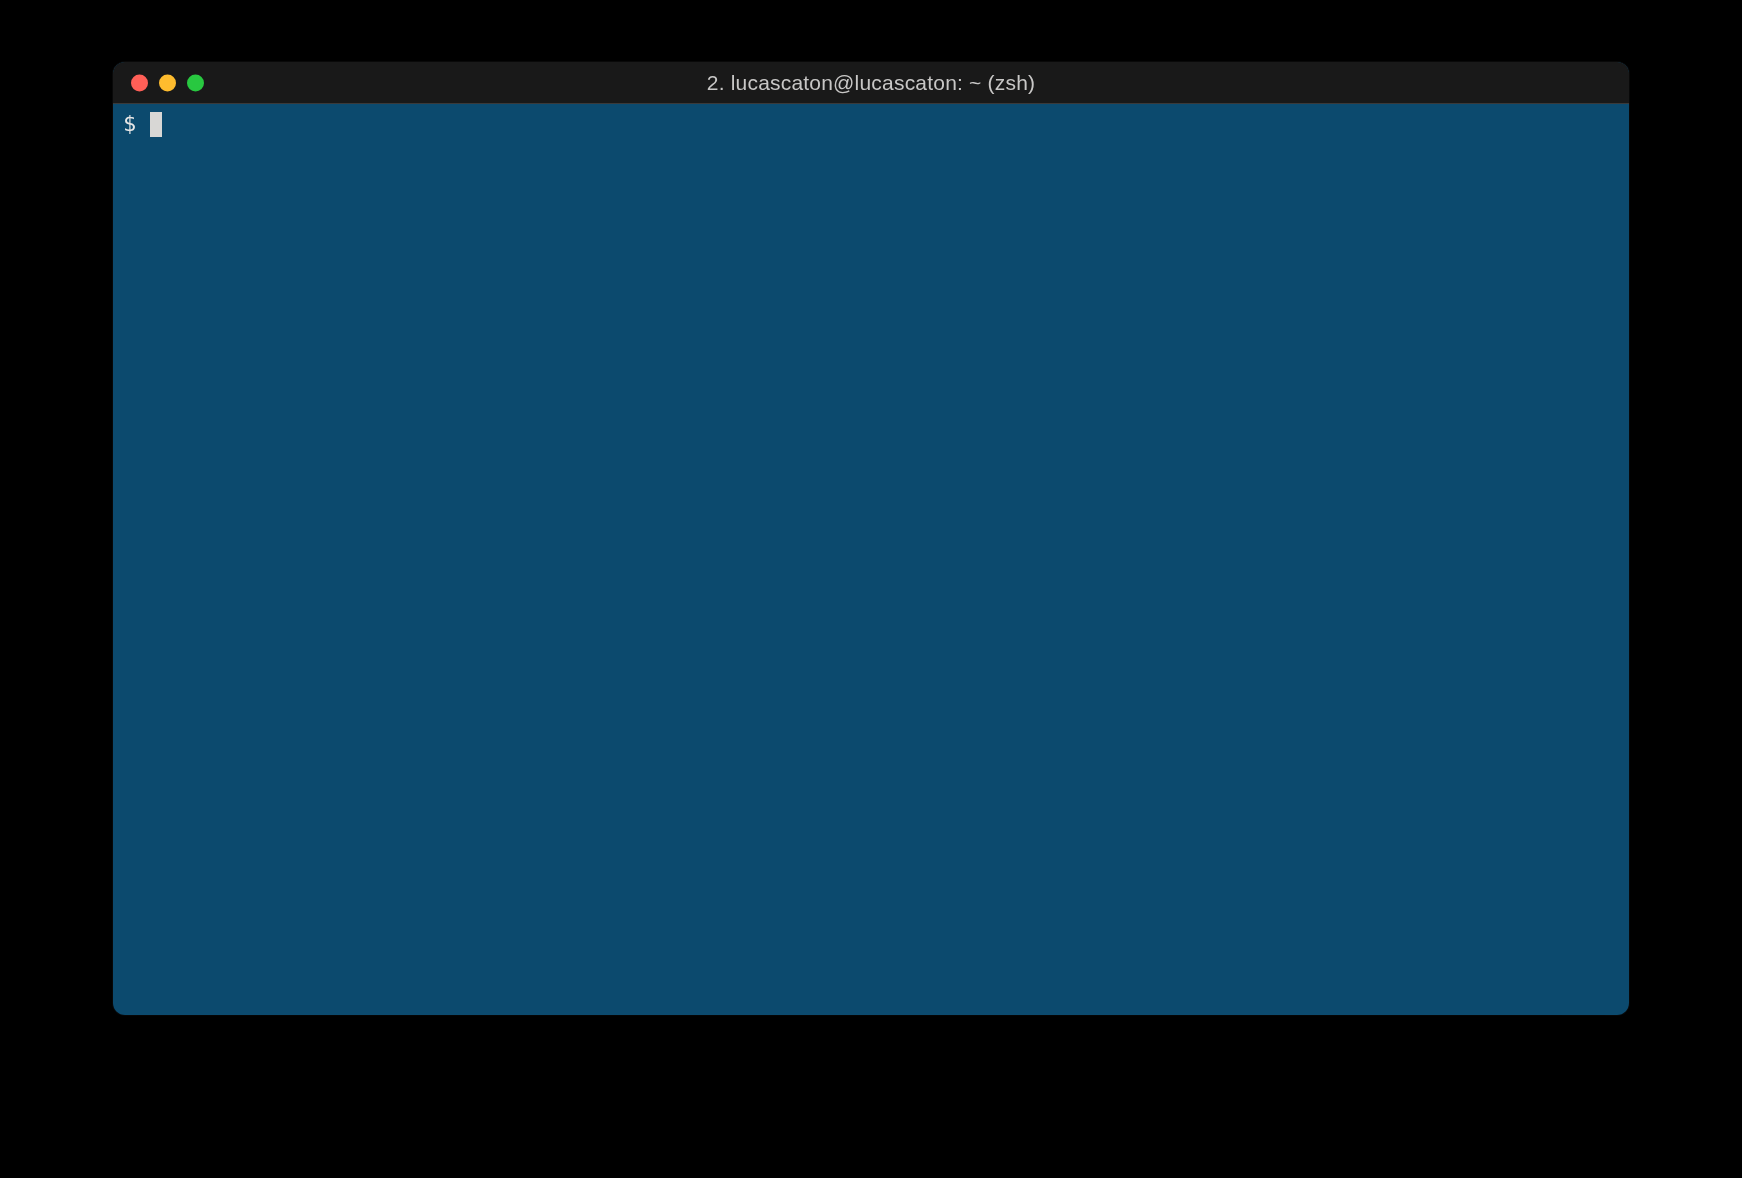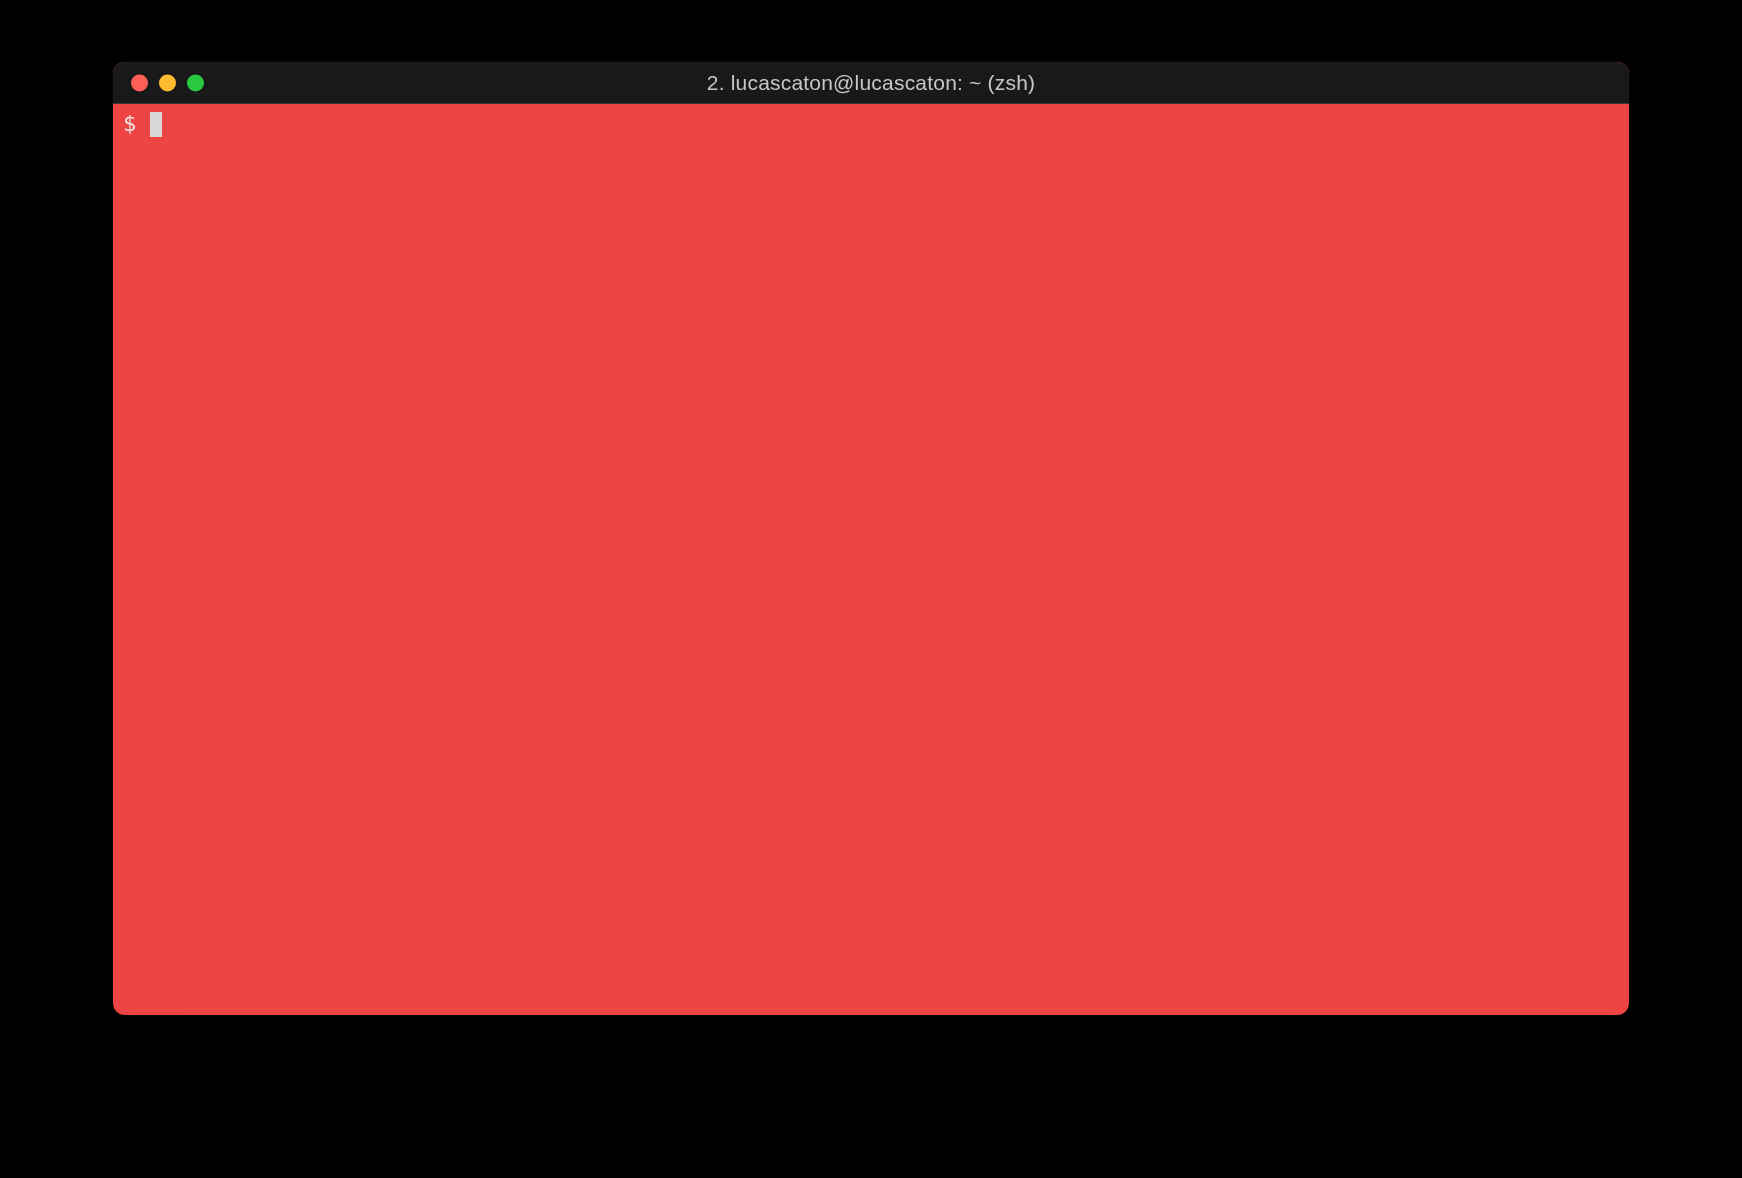--- a/index.html
+++ b/index.html
@@ -13,21 +13,21 @@
       background: #000;
       font-family: ui-monospace, "SF Mono", Menlo, Monaco, Consolas, monospace;
       position: relative;
     }
     .terminal-window {
       position: absolute;
       left: 113px;
       top: 62px;
       width: 1516px;
       height: 953px;
-      background: #ef4444;
+      background: #0c4a6e;
       border-radius: 12px;
       overflow: hidden;
       box-shadow: 0 30px 60px rgba(0,0,0,0.6), 0 0 0 1px rgba(255,255,255,0.04);
     }
     .title-bar {
       height: 42px;
       background: #191919;
       border-bottom: 1px solid #3a3a3a;
       position: relative;
       display: flex;

